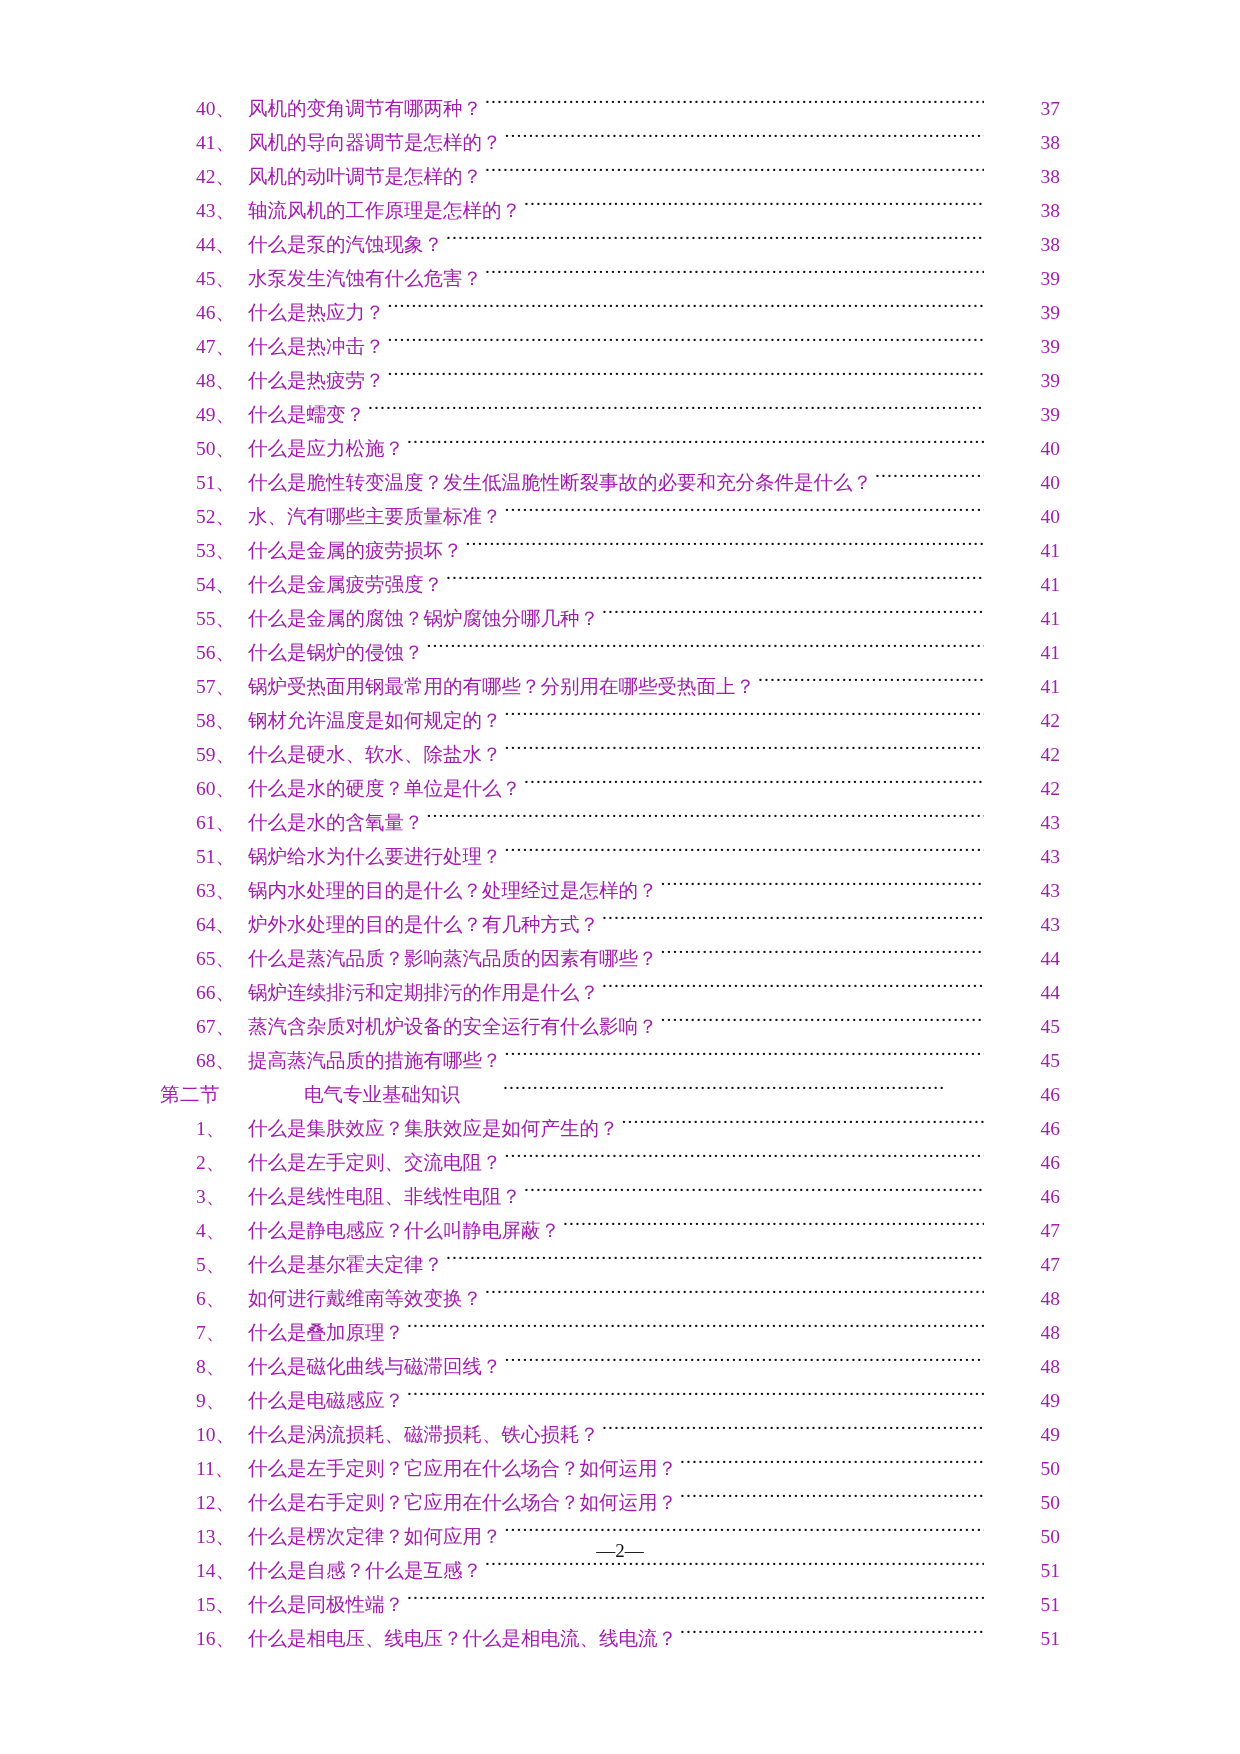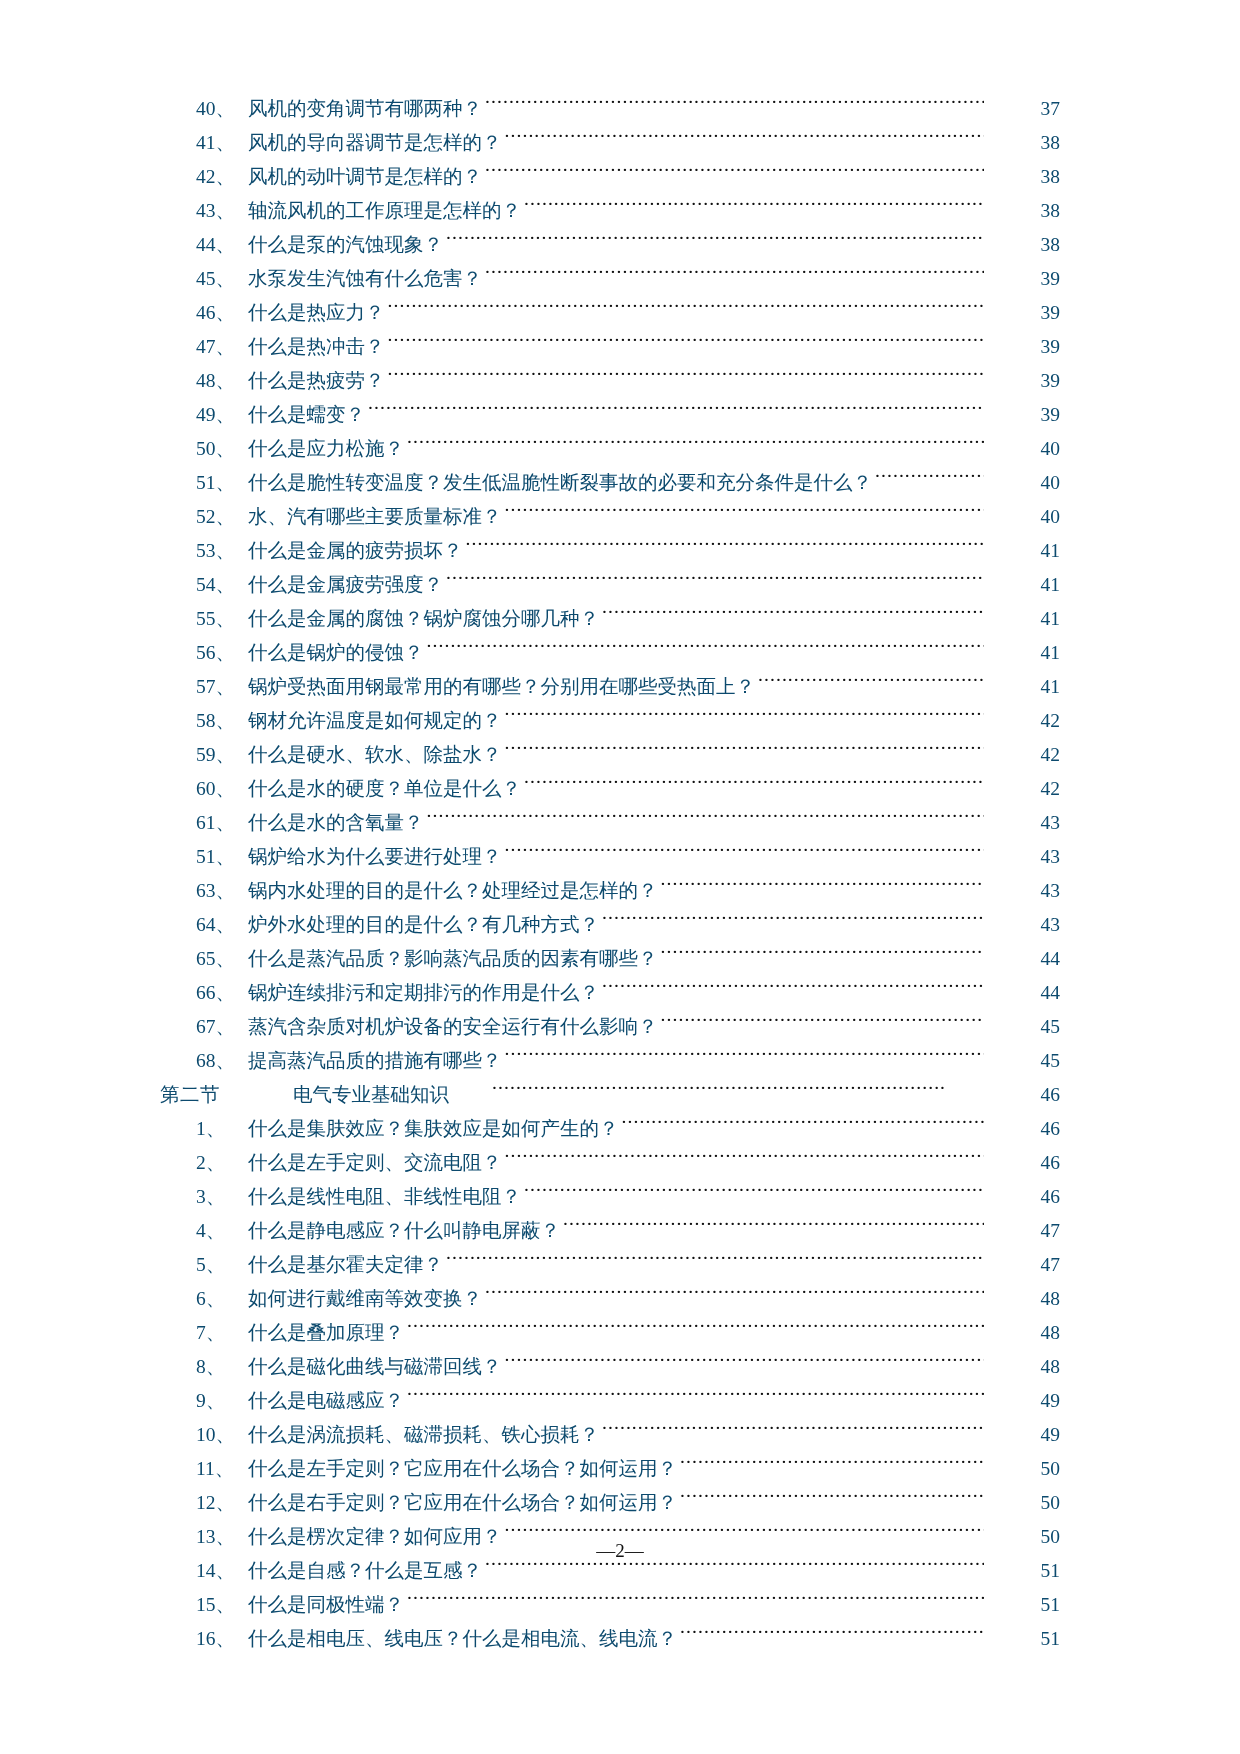--- a/index.html
+++ b/index.html
@@ -20,21 +20,21 @@
     position: absolute;
     left: 160px;
     top: 92px;
     width: 900px;
   }
   .toc-entry {
     display: flex;
     align-items: baseline;
     font-size: 19.5px;
     line-height: 34px;
-    color: #0c4a6e;
+    color: #a21caf;
     white-space: nowrap;
   }
   .toc-entry .num {
     display: inline-block;
     min-width: 52px;
     text-align: left;
     flex: 0 0 auto;
   }
   .toc-entry.indent1 {
     padding-left: 36px;
@@ -42,21 +42,21 @@
   .toc-entry.section {
     padding-left: 0px;
     gap: 40px;
   }
   .toc-entry.section .sec-label {
     flex: 0 0 auto;
     letter-spacing: 0.5px;
   }
   .toc-entry.section .sec-title {
     flex: 0 0 auto;
-    margin-left: 33px;
+    margin-left: 44px;
   }
   .toc-entry .title {
     flex: 0 0 auto;
   }
   .toc-entry .dots {
     flex: 1 1 auto;
     overflow: hidden;
     margin: 0 2px 0 3px;
     position: relative;
     height: 1em;

